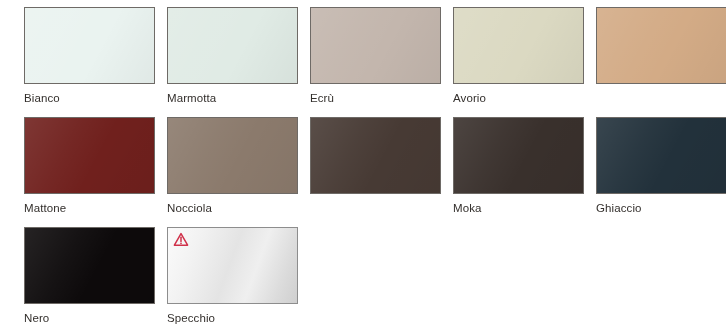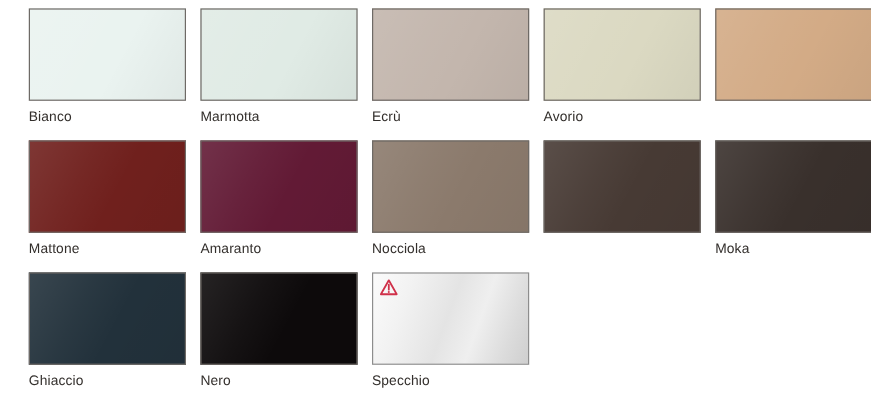--- a/index.html
+++ b/index.html
@@ -117,26 +117,20 @@
         <div class="sheen"></div>
       </div>
     </div>
     <div class="swatch-cell">
       <div class="swatch-chip" style="background-color: rgb(112, 32, 29);">
         <div class="sheen"></div>
       </div>
       <span class="swatch-label">Mattone</span>
     </div>
     <div class="swatch-cell">
-      <div class="swatch-chip" style="background-color: rgb(98, 26, 53);">
-        <div class="sheen"></div>
-      </div>
-      <span class="swatch-label">Amaranto</span>
-    </div>
-    <div class="swatch-cell">
       <div class="swatch-chip" style="background-color: rgb(139, 122, 108);">
         <div class="sheen"></div>
       </div>
       <span class="swatch-label">Nocciola</span>
     </div>
     <div class="swatch-cell">
       <div class="swatch-chip" style="background-color: rgb(71, 58, 52);">
         <div class="sheen"></div>
       </div>
     </div>

